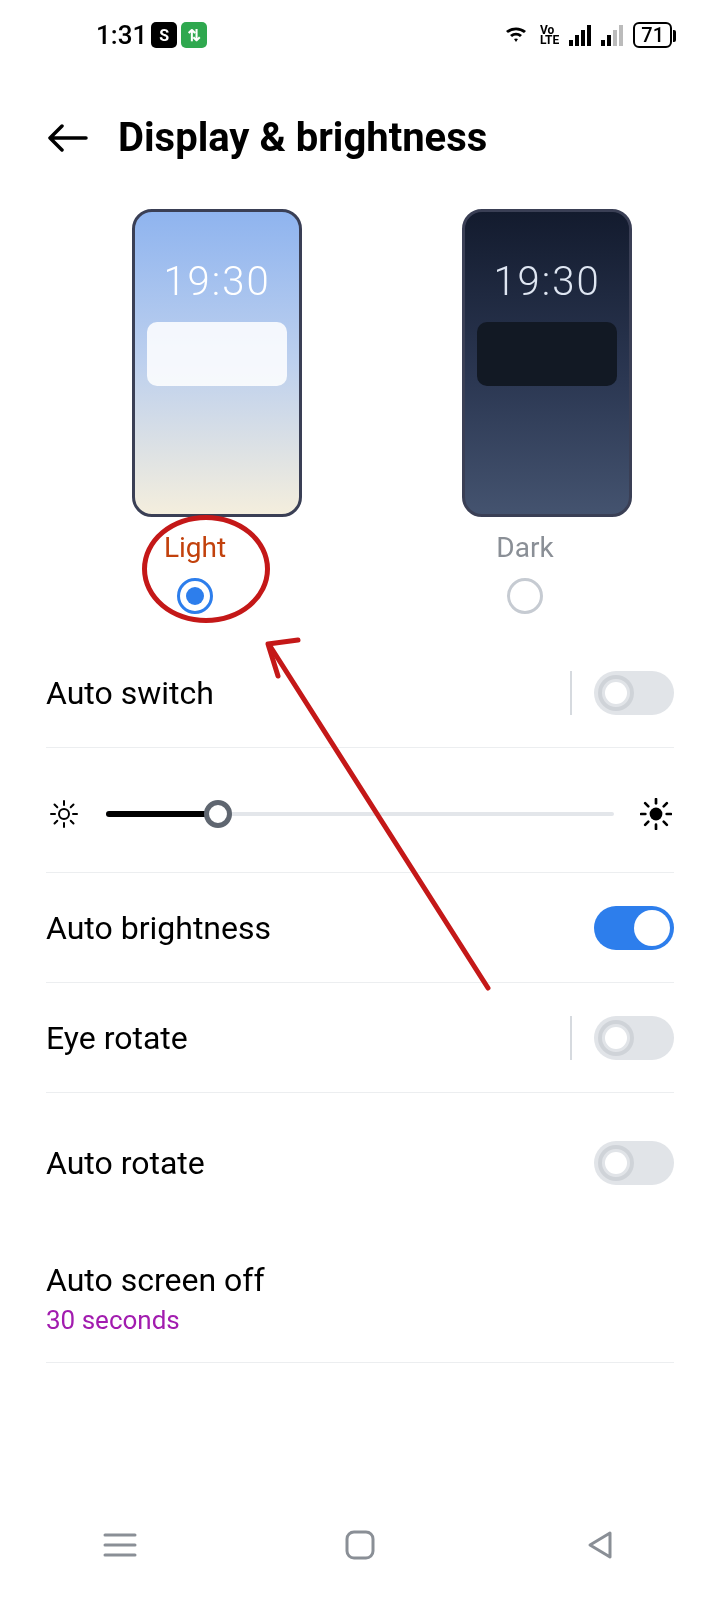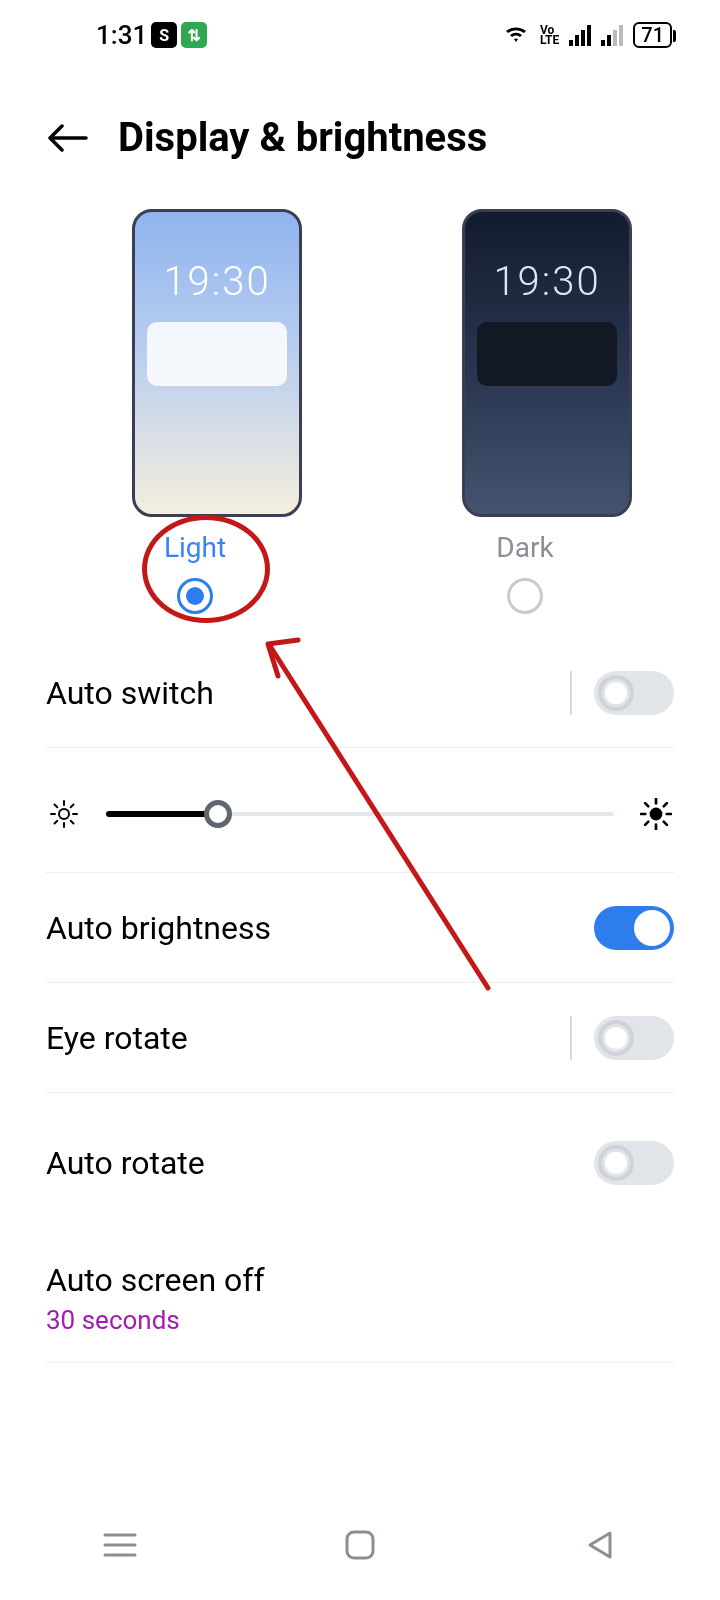--- a/index.html
+++ b/index.html
@@ -24,21 +24,21 @@
   .theme-option { display:flex; flex-direction:column; align-items:center; gap:14px; cursor:pointer; }
   .phone-mock { width:170px; height:308px; border-radius:20px; border:3px solid #3a3f55; position:relative; overflow:hidden;margin-left:44px; }
   .phone-mock.light { background: linear-gradient(180deg,#8fb4ef 0%, #bdd0ee 50%, #f4eedd 100%); }
   .phone-mock.dark  { background: linear-gradient(180deg,#131b2e 0%, #2b3752 55%, #44536f 100%); }
   .phone-mock .clock { position:absolute; top:46px; width:100%; text-align:center; font-size:40px; font-weight:300; letter-spacing:2px; }
   .phone-mock.light .clock { color:#fff; }
   .phone-mock.dark  .clock { color:#dfe6f2; }
   .phone-mock .card { position:absolute; top:110px; left:12px; right:12px; height:64px; border-radius:10px; }
   .phone-mock.light .card { background:rgba(255,255,255,0.85); }
   .phone-mock.dark  .card { background:#121924; }
-  .theme-label { font-size:28px; color:#3b82f6; }
+  .theme-label { font-size:28px; color:#c2410c; }
   .theme-option.inactive .theme-label { color:#8a8f96; }
   .radio { width:36px; height:36px; border-radius:50%; border:3px solid #c6cbd2; position:relative; }
   .radio.selected { border-color:#2d7eec; }
   .radio.selected::after { content:""; position:absolute; inset:6px; border-radius:50%; background:#2d7eec; }
 
   .settings-list { padding: 24px 46px 0 46px; }
   .row { display:flex; align-items:center; justify-content:space-between; min-height:110px; border-bottom:1px solid #eceef0; }
   .row.nob { border-bottom:none; }
   .row-label { font-size:32px; color:#000; }
   .row-sub { font-size:26px; color:#a21caf; margin-top:6px; }

